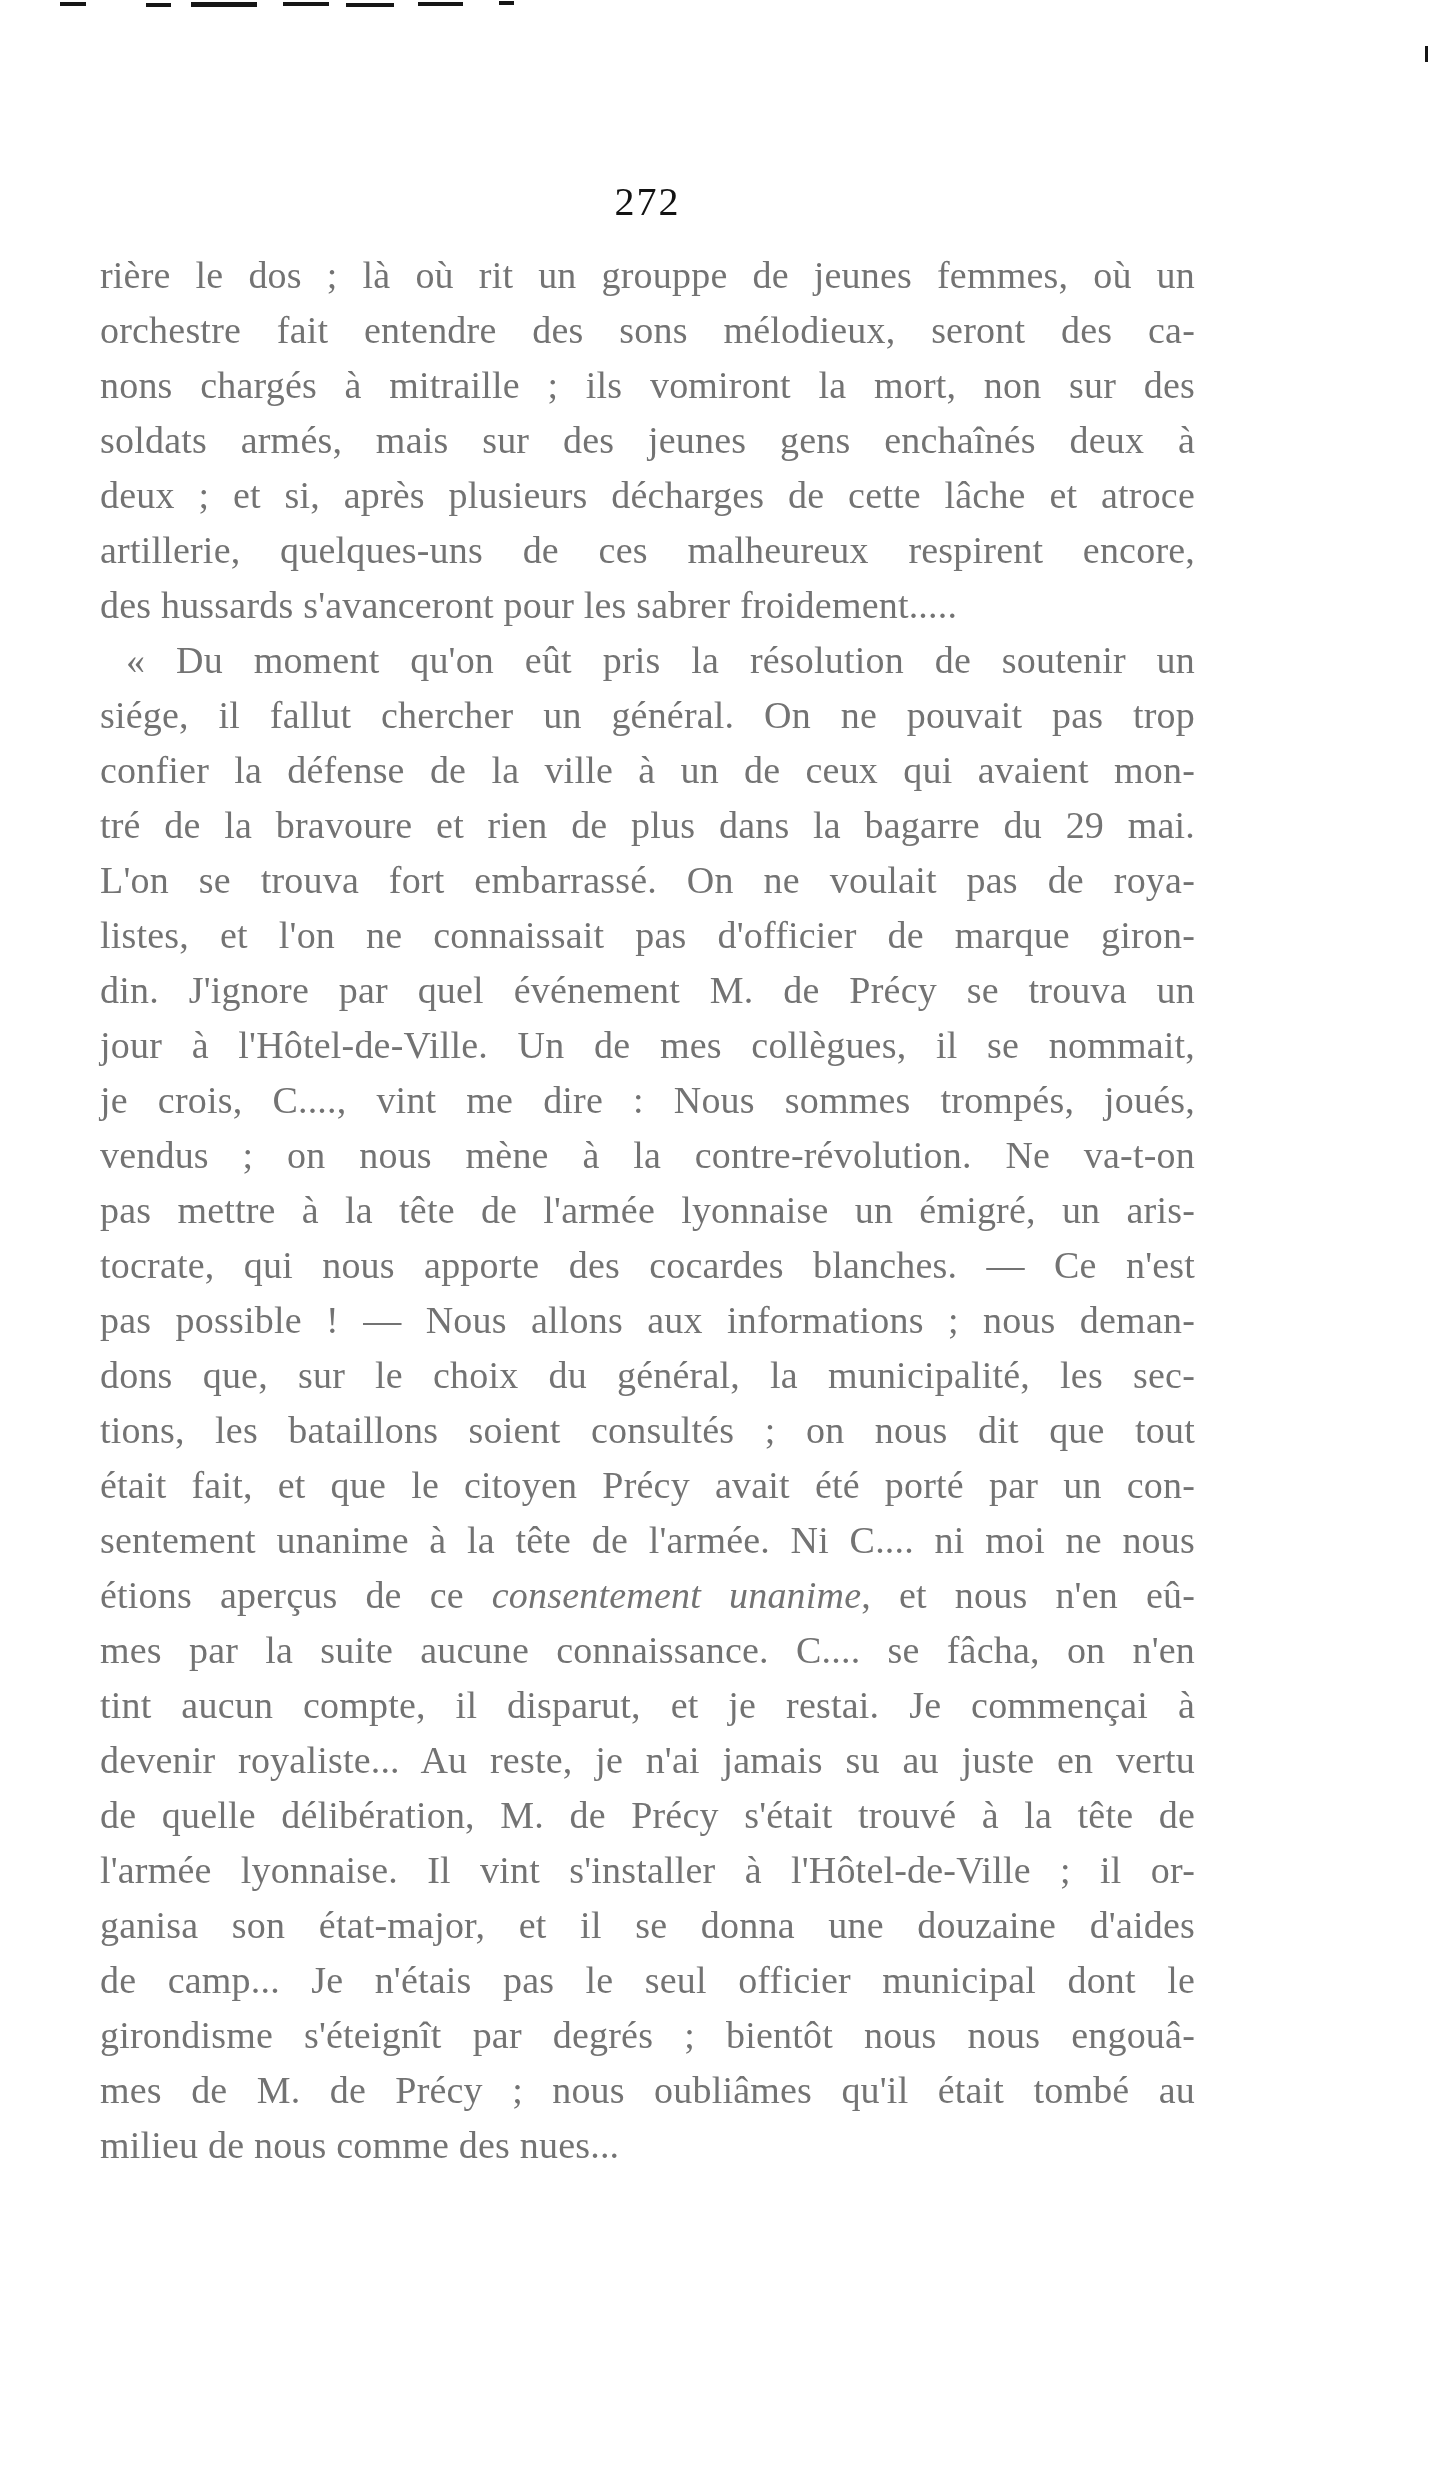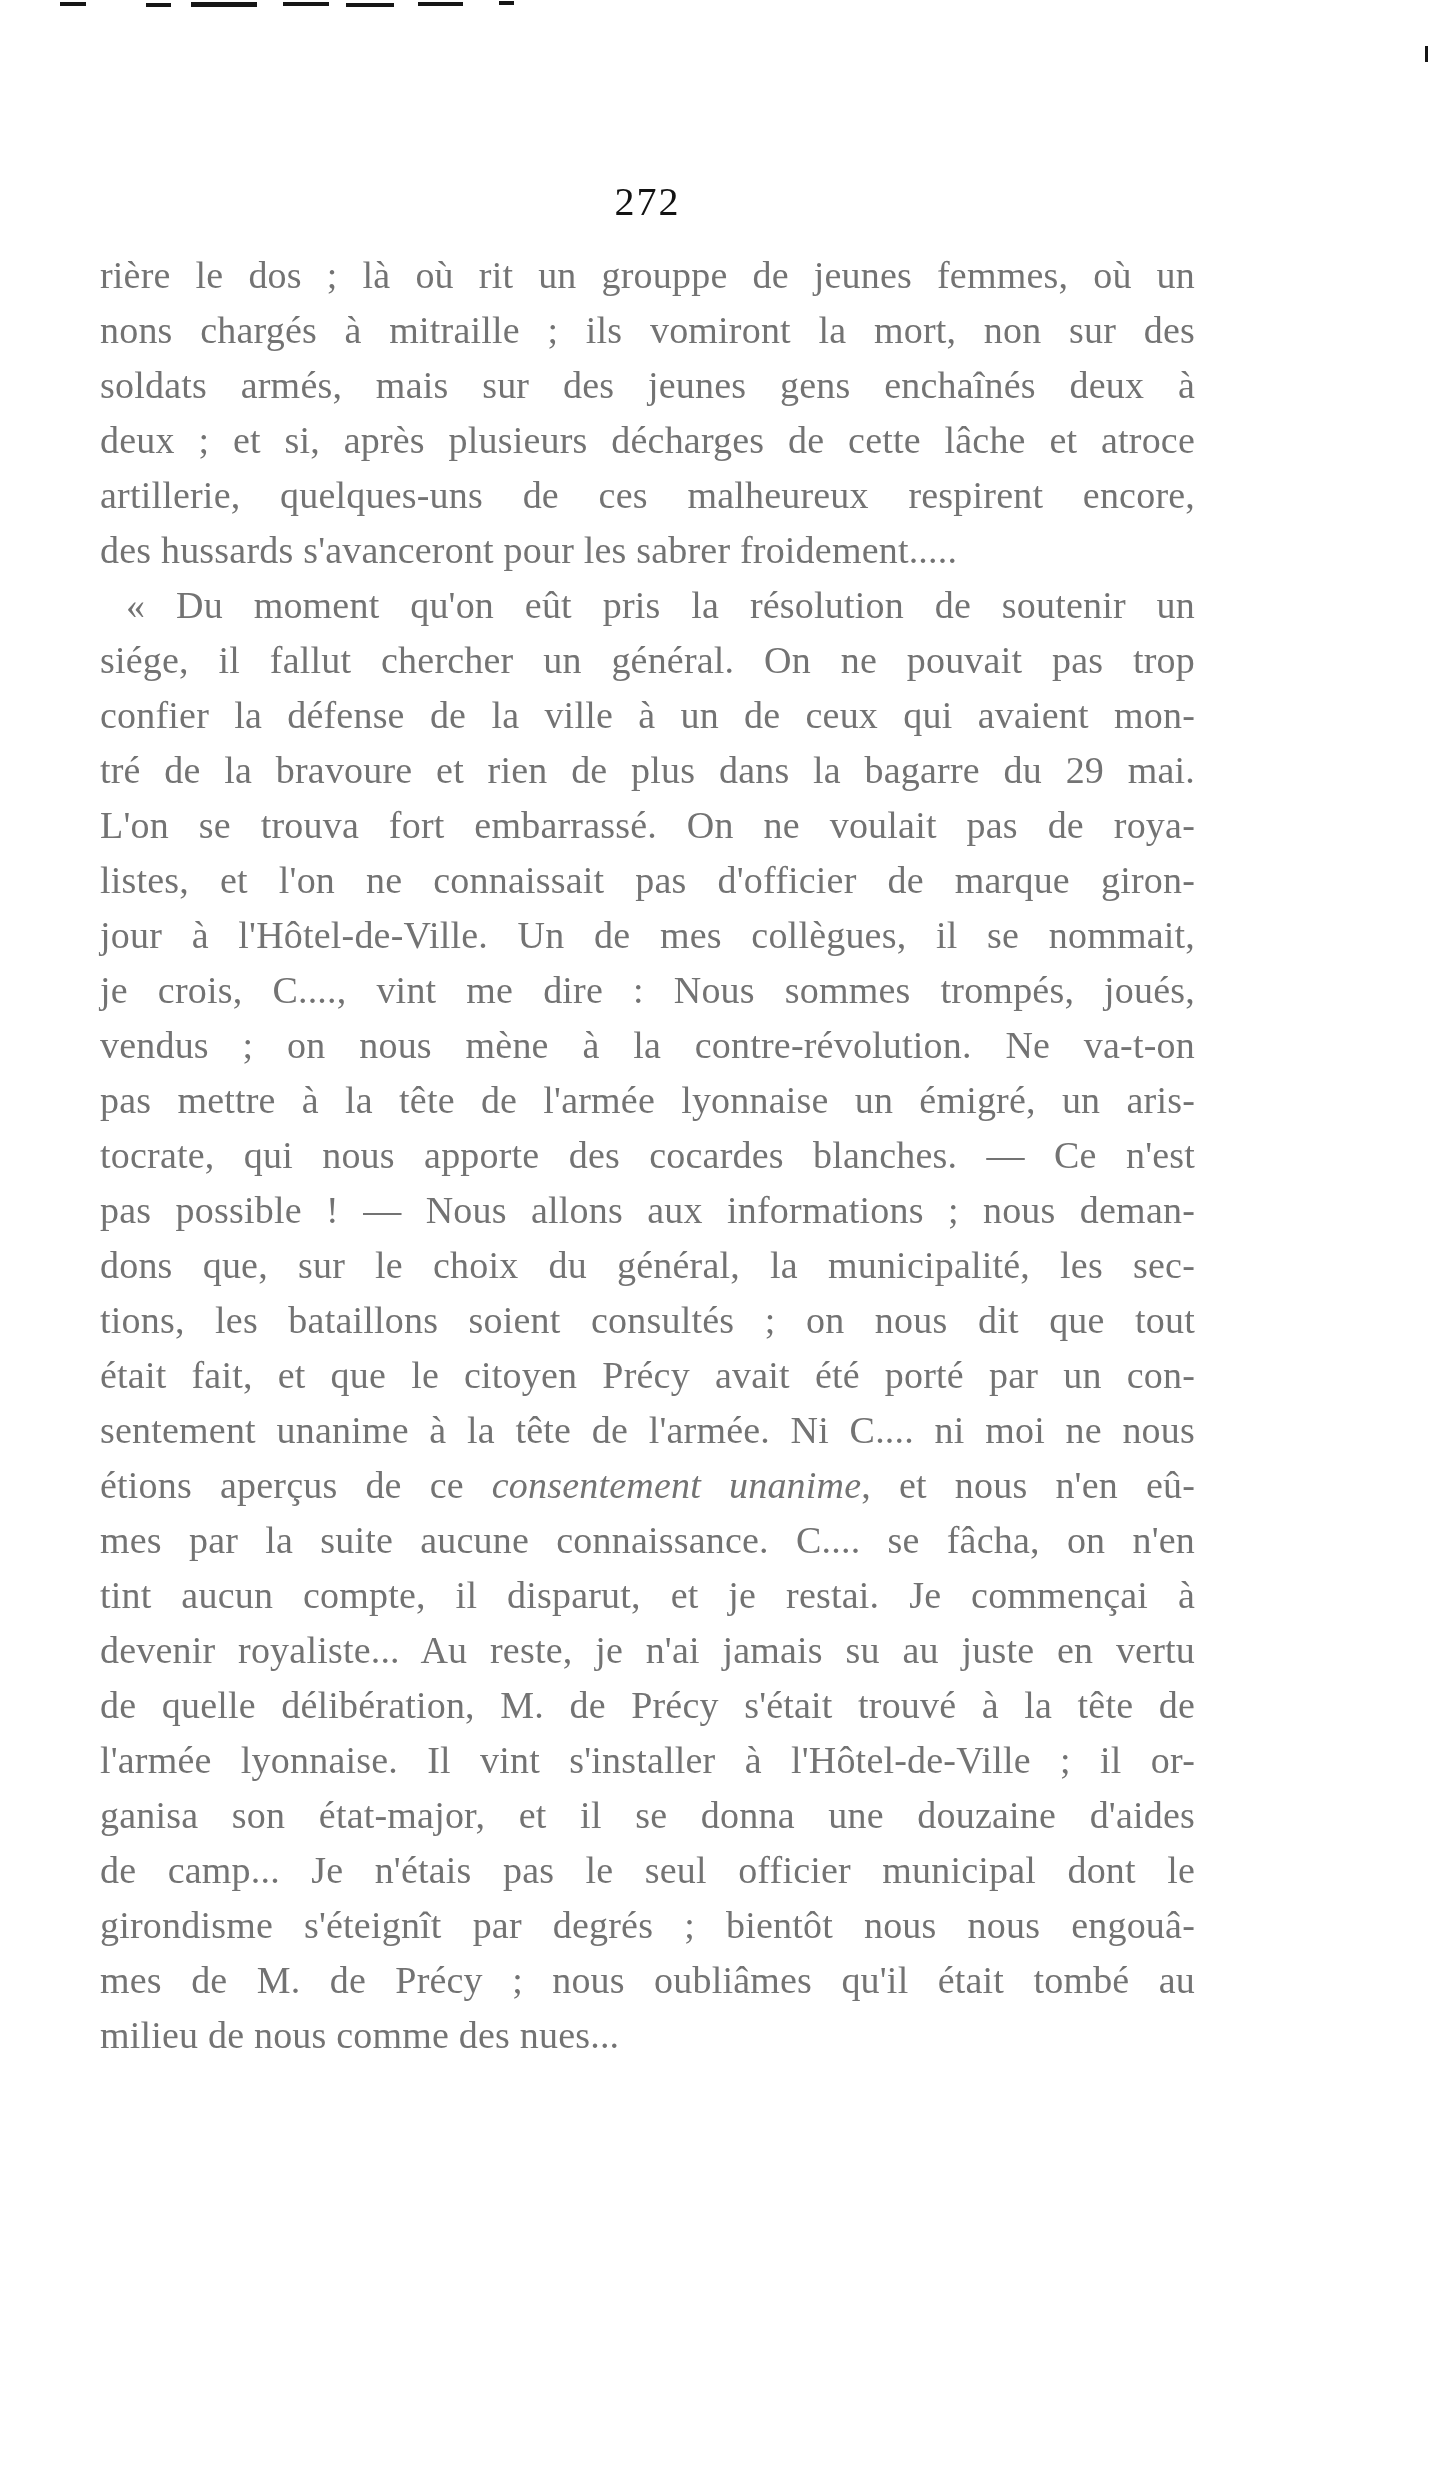--- a/index.html
+++ b/index.html
@@ -90,31 +90,33 @@
     <div class="mark t6"></div>
     <div class="mark t7"></div>
   </div>
 
   <div class="mark rt"></div>
 
   <div class="page-number">272</div>
 
   <div class="text-block">
       <div class="line"><span>rière le dos ; là où rit un grouppe de jeunes femmes, où un</span></div>
+      <div class="line"><span>orchestre fait entendre des sons mélodieux, seront des ca-</span></div>
       <div class="line"><span>nons chargés à mitraille ; ils vomiront la mort, non sur des</span></div>
       <div class="line"><span>soldats armés, mais sur des jeunes gens enchaînés deux à</span></div>
       <div class="line"><span>deux ; et si, après plusieurs décharges de cette lâche et atroce</span></div>
       <div class="line"><span>artillerie, quelques-uns de ces malheureux respirent encore,</span></div>
       <div class="line no-justify"><span>des hussards s'avanceront pour les sabrer froidement.....</span></div>
       <div class="line indent"><span>« Du moment qu'on eût pris la résolution de soutenir un</span></div>
       <div class="line"><span>siége, il fallut chercher un général. On ne pouvait pas trop</span></div>
       <div class="line"><span>confier la défense de la ville à un de ceux qui avaient mon-</span></div>
       <div class="line"><span>tré de la bravoure et rien de plus dans la bagarre du 29 mai.</span></div>
       <div class="line"><span>L'on se trouva fort embarrassé. On ne voulait pas de roya-</span></div>
       <div class="line"><span>listes, et l'on ne connaissait pas d'officier de marque giron-</span></div>
+      <div class="line"><span>din. J'ignore par quel événement M. de Précy se trouva un</span></div>
       <div class="line"><span>jour à l'Hôtel-de-Ville. Un de mes collègues, il se nommait,</span></div>
       <div class="line"><span>je crois, C...., vint me dire : Nous sommes trompés, joués,</span></div>
       <div class="line"><span>vendus ; on nous mène à la contre-révolution. Ne va-t-on</span></div>
       <div class="line"><span>pas mettre à la tête de l'armée lyonnaise un émigré, un aris-</span></div>
       <div class="line"><span>tocrate, qui nous apporte des cocardes blanches. — Ce n'est</span></div>
       <div class="line"><span>pas possible ! — Nous allons aux informations ; nous deman-</span></div>
       <div class="line"><span>dons que, sur le choix du général, la municipalité, les sec-</span></div>
       <div class="line"><span>tions, les bataillons soient consultés ; on nous dit que tout</span></div>
       <div class="line"><span>était fait, et que le citoyen Précy avait été porté par un con-</span></div>
       <div class="line"><span>sentement unanime à la tête de l'armée. Ni C.... ni moi ne nous</span></div>

